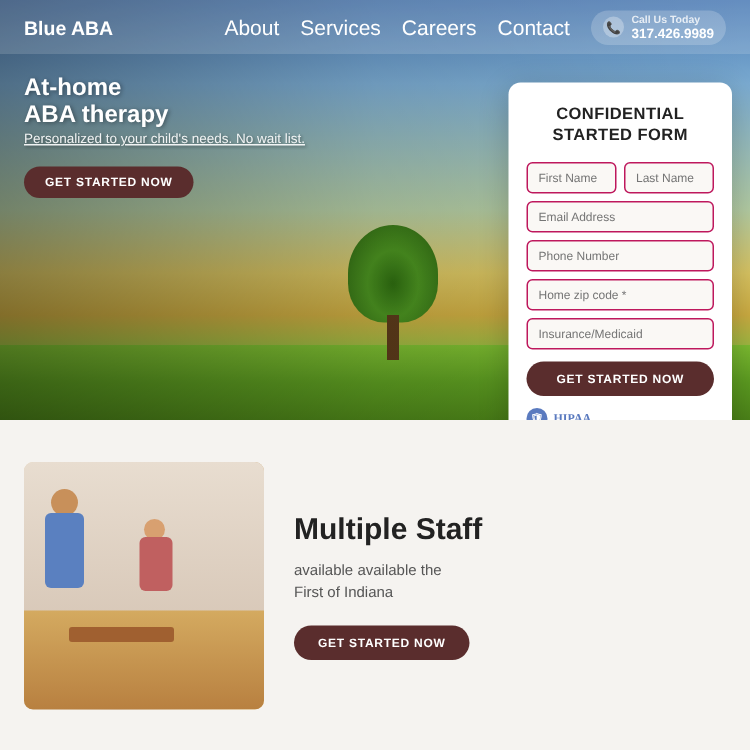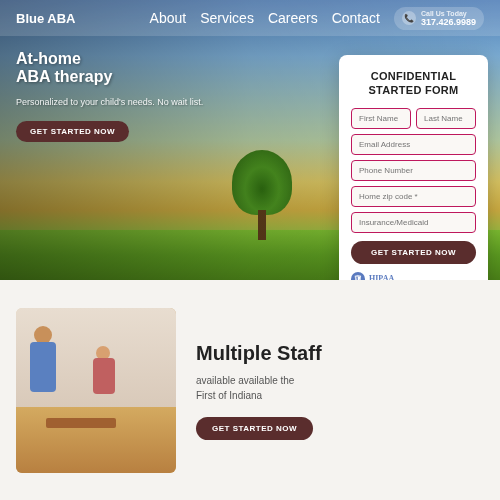--- a/index.html
+++ b/index.html
@@ -123,23 +123,24 @@
       z-index: 5;
     }
     .hero-title {
       font-size: 16px;
       font-weight: 900;
       line-height: 1.15;
       text-shadow: 1px 1px 3px rgba(0,0,0,0.4);
     }
     .hero-subtitle {
       font-size: 9px;
-      margin-top: 10px;
+      margin-top: 0;
       opacity: 0.9;
       text-shadow: 1px 1px 2px rgba(0,0,0,0.4);
+      text-decoration: underline;
     }
     .hero-cta {
       margin-top: 14px;
       background: #5a2d2d;
       color: #fff;
       border: none;
       border-radius: 20px;
       padding: 6px 14px;
       font-size: 8px;
       font-weight: 700;

